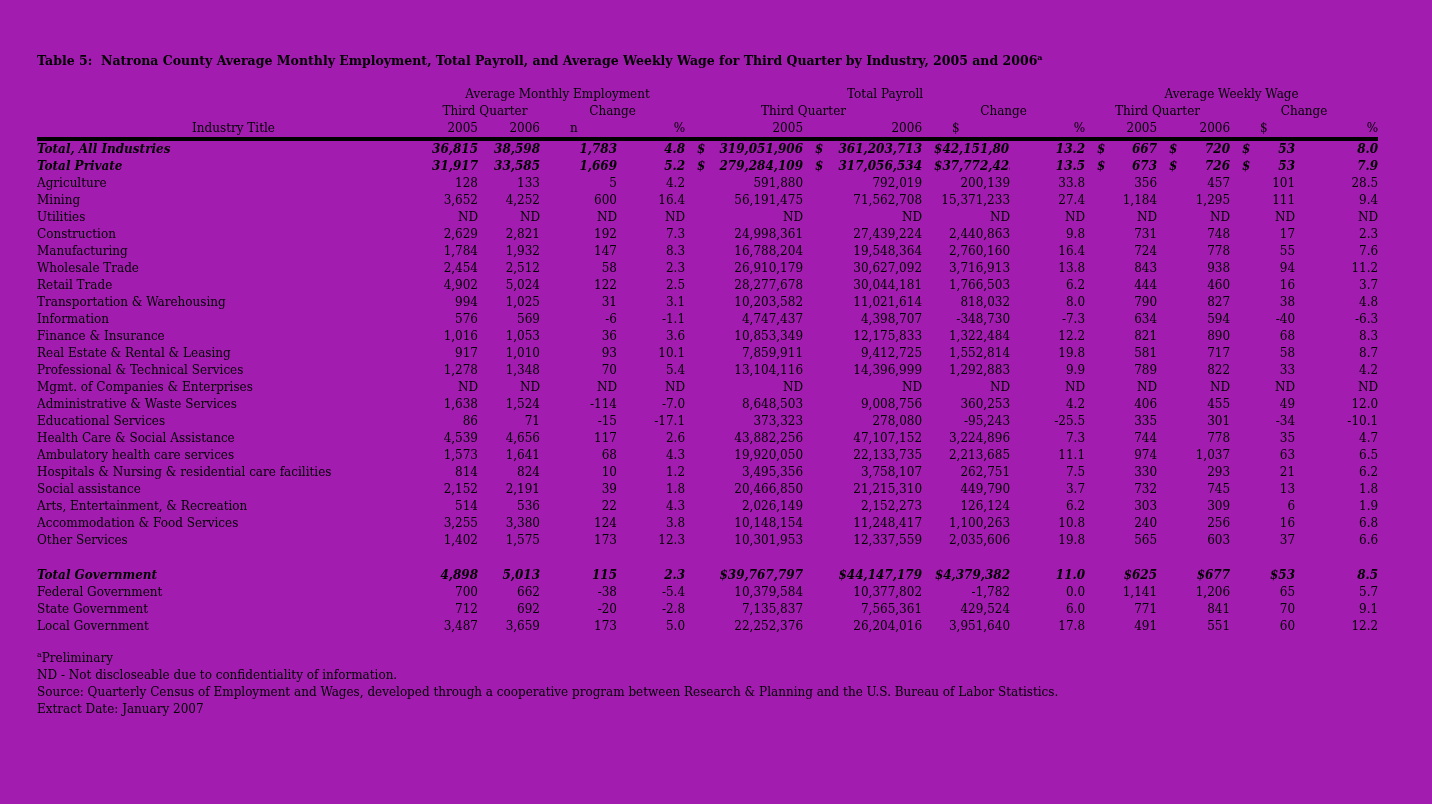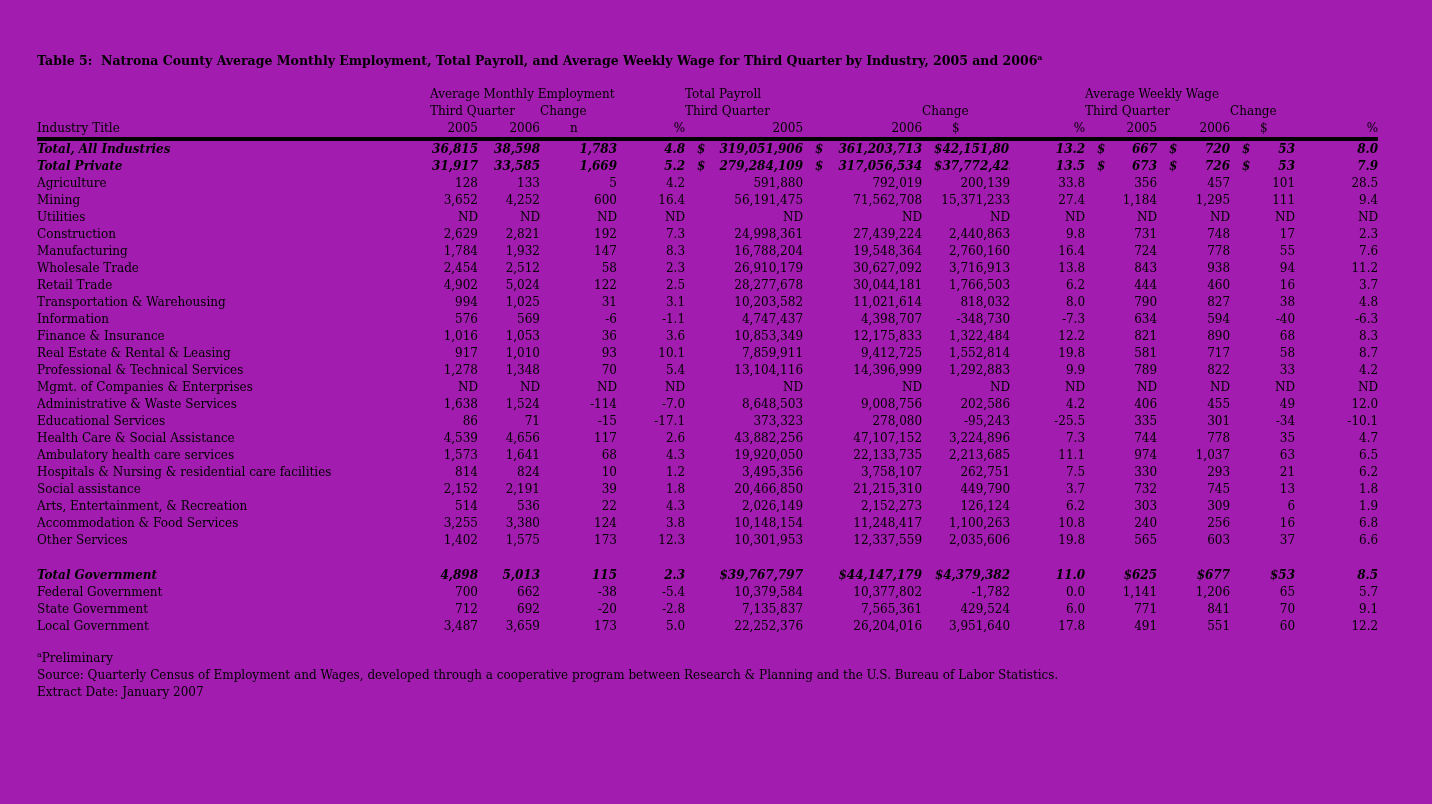--- a/index.html
+++ b/index.html
@@ -5,21 +5,21 @@
   html,body{margin:0;padding:0;background:#ffffff;}
   .page{position:relative;width:1432px;height:804px;background:#a21caf;
         font-family:"DejaVu Serif", serif;color:#000;overflow:hidden;}
   .title{position:absolute;left:37px;top:52px;font-size:12.5px;font-weight:bold;white-space:pre;}
   .title sup{font-size:8px;}
   table.data{position:absolute;left:37px;top:86px;border-collapse:collapse;table-layout:fixed;
              width:1341px;font-size:12px;}
   table.data th, table.data td{padding:0;margin:0;white-space:nowrap;overflow:hidden;
              line-height:17px;height:17px;font-weight:normal;vertical-align:bottom;}
   thead th{font-weight:bold;}
-  thead tr.grp th, thead tr.sub th{text-align:left;}
+  thead tr.grp th, thead tr.sub th{text-align:center;}
   thead tr.cols th{text-align:right;}
   thead tr.cols th.lefthead{text-align:left;padding-left:30px;}
   thead th.industry-head{text-align:left;vertical-align:bottom;}
   thead{border-bottom:4px solid #000;}
   td.num{text-align:right;}
   td.industry{text-align:left;}
   .indent-0{padding-left:0;}
   .indent-1{padding-left:7px;}
   .indent-2{padding-left:21px;}
   tr.bold td{font-weight:bold;font-style:italic;}
@@ -773,21 +773,21 @@
           </td>
           <td class="num">
             <div class="money">
               <span class="cur"></span>
               <span class="val">9,008,756</span>
             </div>
           </td>
           <td class="num">
             <div class="money">
               <span class="cur"></span>
-              <span class="val">202,586</span>
+              <span class="val">360,253</span>
             </div>
           </td>
           <td class="num">4.2</td>
           <td class="num">
             <div class="money">
               <span class="cur"></span>
               <span class="val">406</span>
             </div>
           </td>
           <td class="num">
@@ -1345,17 +1345,18 @@
               <span class="val">60</span>
             </div>
           </td>
           <td class="num">12.2</td>
         </tr>
       </tbody>
   </table>
 
   <div class="footnotes">
     <div><sup>a</sup><span>Preliminary</span></div>
+    <div>ND - Not discloseable due to confidentiality of information.</div>
     <div>Source: Quarterly Census of Employment and Wages, developed through a cooperative program between Research &amp; Planning and the U.S. Bureau of Labor Statistics.</div>
     <div>Extract Date: January 2007</div>
   </div>
 
 </div>
 
 </body></html>

